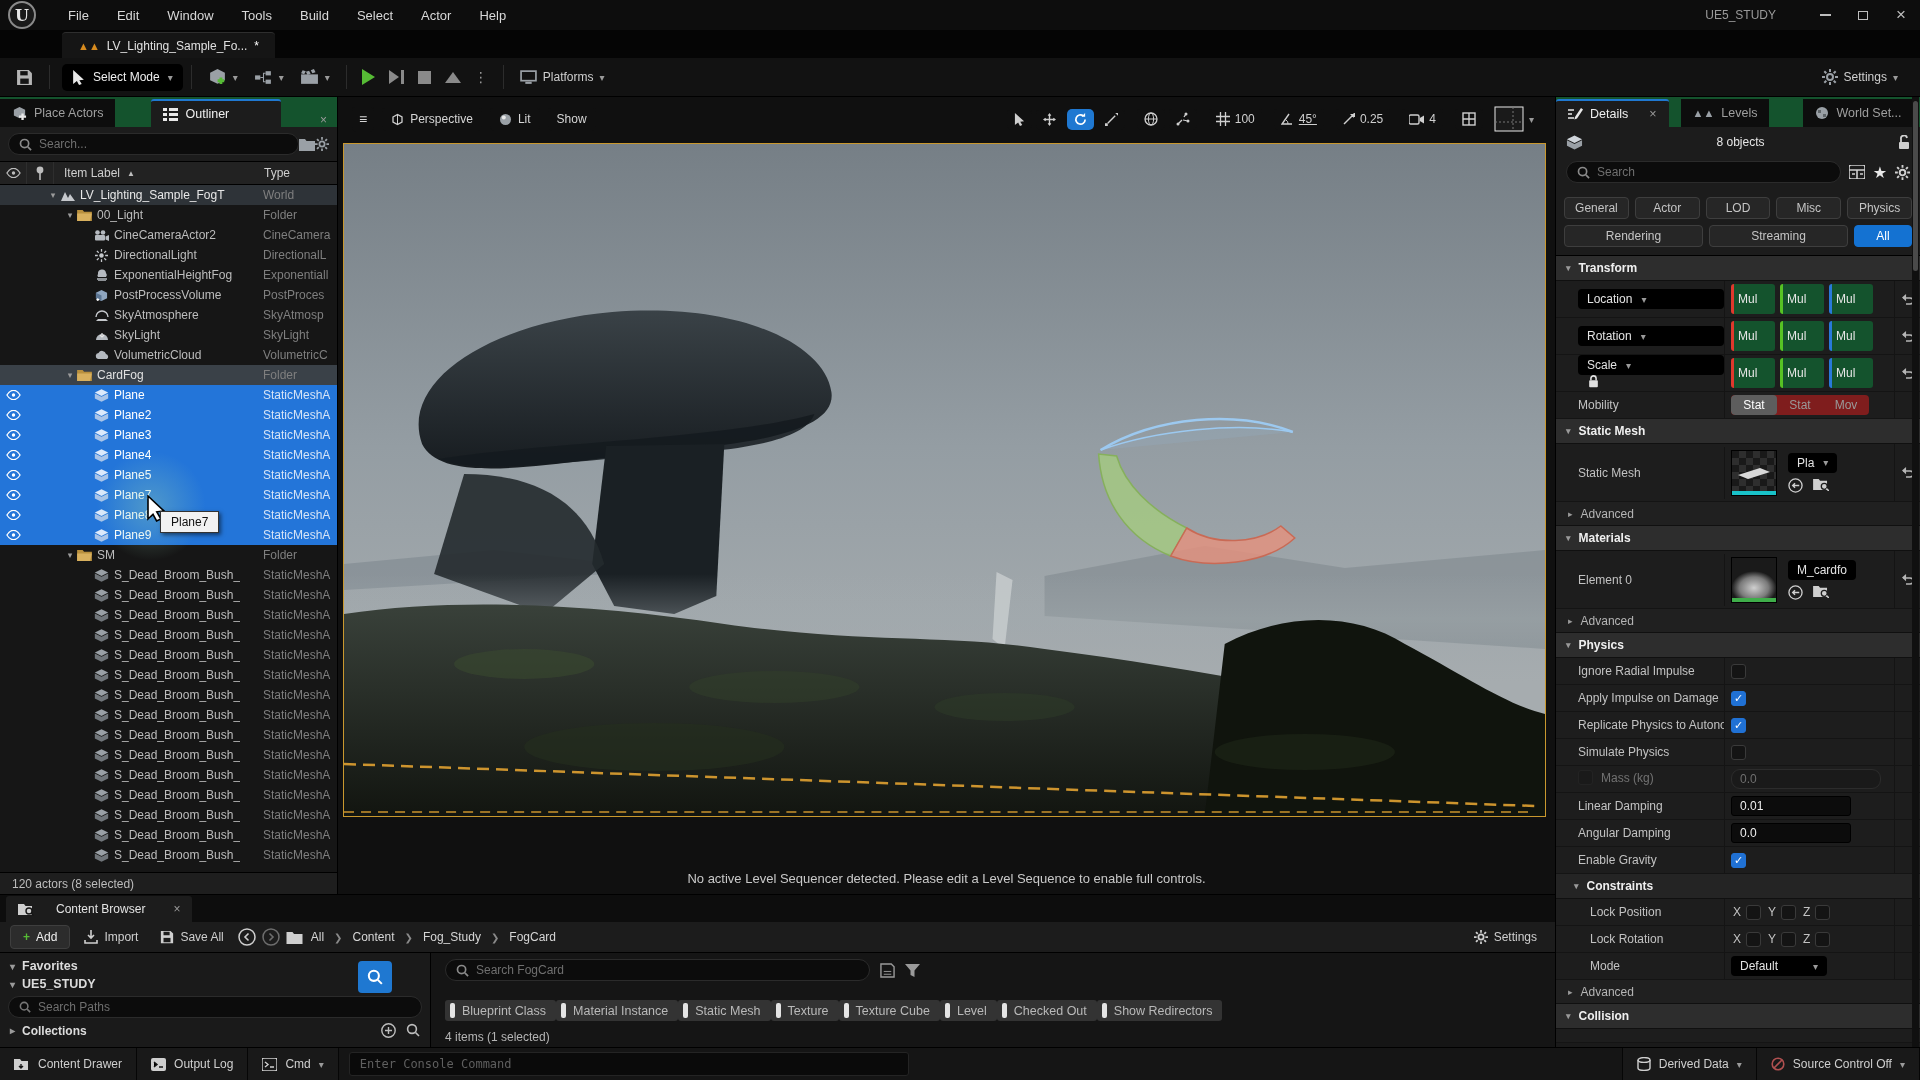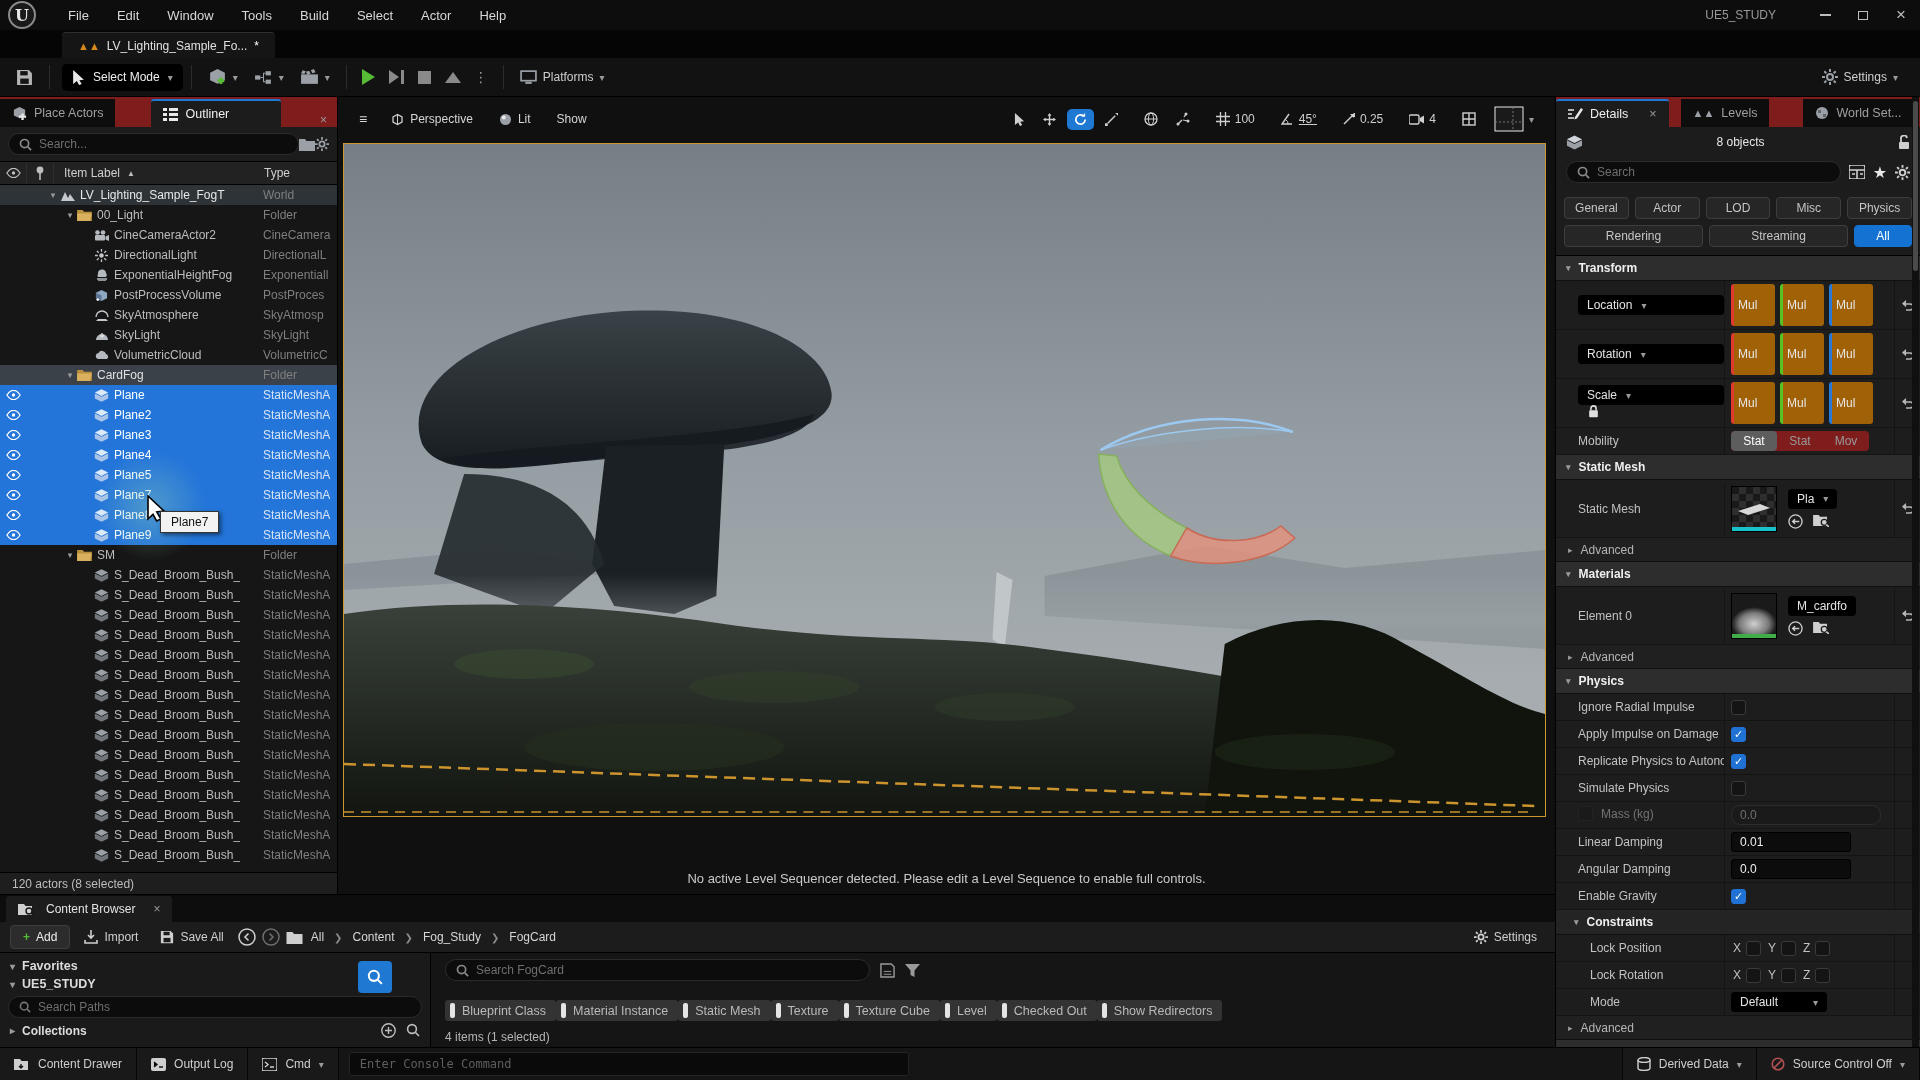--- a/index.html
+++ b/index.html
@@ -31,21 +31,21 @@
   .chev { color:#9a9a9a; font-size:10px; }
   .play-btn { width:28px; height:26px; display:flex; align-items:center; justify-content:center; }
   .tri-play { width:0; height:0; border-left:13px solid #56bb35; border-top:8px solid transparent; border-bottom:8px solid transparent; }
   .tri-skip { width:0; height:0; border-left:10px solid #8a8a8a; border-top:7px solid transparent; border-bottom:7px solid transparent; }
   .skip-bar { width:3px; height:14px; background:#8a8a8a; margin-left:2px; }
   .stop-sq { width:13px; height:13px; background:#8a8a8a; }
   .tri-up { width:0; height:0; border-bottom:11px solid #8a8a8a; border-left:8px solid transparent; border-right:8px solid transparent; }
   .kebab { color:#9a9a9a; font-size:14px; letter-spacing:0; }
 
   
-  .panel-tabs { display:flex; align-items:flex-end; height:30px; background:#7f1d1d; }
+  .panel-tabs { display:flex; align-items:flex-end; height:30px; background:#14532d; }
   .ptab { height:28px; display:flex; align-items:center; gap:7px; padding:0 12px; color:#9f9f9f; font-size:12.5px; background:#0d0d0d; }
   .ptab.active { background:#1c1c1c; color:#efefef; border-top:2px solid #1f78d1; border-radius:3px 3px 0 0; }
   .search-box { background:#0c0c0c; border:1px solid #2b2b2b; border-radius:12px; display:flex; align-items:center; gap:7px; padding:3px 10px; color:#6f6f6f; }
   svg.ic { display:block; }
 
   
   #outliner { position:absolute; left:0; top:97px; width:338px; height:797px; background:#151515; border-right:1px solid #000; display:flex; flex-direction:column; }
   #outliner-search-row { display:flex; align-items:center; gap:0; padding:6px 8px; background:#1c1c1c; }
   #outliner-header { display:flex; align-items:center; height:24px; background:#222; border-top:1px solid #000; border-bottom:1px solid #000; color:#cfcfcf; font-size:12px; }
   .gut { width:27px; display:flex; justify-content:center; align-items:center; border-right:1px solid #2e2e2e; height:100%; }
@@ -88,39 +88,39 @@
   .chip.all { background:#1472d2; border-color:#1472d2; color:#fff; flex:0 0 58px; }
   #det-scroll { flex:1; overflow:hidden; position:relative; }
   .cat { display:flex; align-items:center; gap:8px; height:25px; background:#2d2d2d; border-bottom:1px solid #101010; padding-left:10px; color:#efefef; font-weight:bold; font-size:12px; }
   .cat .tri { font-size:9px; color:#9a9a9a; }
   .drow { display:flex; align-items:center; min-height:26px; background:#1d1d1d; border-bottom:1px solid #141414; position:relative; }
   .drow .dlabel { width:168px; padding-left:22px; color:#c2c2c2; white-space:nowrap; overflow:hidden; }
   .drow .dlabel.sub { padding-left:34px; }
   .drow .dval { flex:1; display:flex; align-items:center; gap:5px; border-left:1px solid #141414; padding:3px 6px; min-height:26px; }
   .drow .dreset { width:26px; display:flex; justify-content:center; border-left:1px solid #141414; align-self:stretch; align-items:center; }
   .pill-dd { background:#000; border-radius:4px; padding:3px 9px; display:flex; align-items:center; gap:9px; color:#e3e3e3; }
-  .axisbox { background:#a16207; border-radius:3px; border-left:3px solid; padding:14px 4px; width:44px; color:#e6e6e6; overflow:hidden; white-space:nowrap; }
+  .axisbox { background:#14532d; border-radius:3px; border-left:3px solid; padding:8px 4px; width:44px; color:#e6e6e6; overflow:hidden; white-space:nowrap; }
   .cbox { width:15px; height:15px; border-radius:3px; background:#141414; border:1px solid #3a3a3a; display:flex; align-items:center; justify-content:center; color:#fff; font-size:11px; }
   .cbox.on { background:#2071d4; border-color:#2071d4; }
   .cbox.dis { opacity:.45; }
   .numfield { background:#0c0c0c; border:1px solid #000; border-radius:3px; padding:2px 8px; color:#f0f0f0; min-width:120px; }
   .numfield.dim { color:#6f6f6f; border:1px solid #2c2c2c; background:#1a1a1a; border-radius:9px; }
   .seg { display:flex; background:#7f1d1d; border-radius:4px; overflow:hidden; }
   .seg span { padding:3px 9px; color:#9a9a9a; width:46px; text-align:center; overflow:hidden; white-space:nowrap; }
   .seg span.on { background:#5d5d5d; color:#fff; border-radius:4px; }
   .thumb { width:46px; height:46px; border:1px solid #000; position:relative; flex:0 0 46px; }
   .thumb .bar { position:absolute; left:0; bottom:0; width:100%; height:4px; }
   .advrow { display:flex; align-items:center; gap:8px; height:24px; background:#202020; border-bottom:1px solid #101010; padding-left:12px; color:#b5b5b5; }
   #det-scrollbar { position:absolute; right:1px; top:0; width:7px; height:100%; background:#101010; }
   #det-scrollbar .thumbbar { position:absolute; top:4px; left:1px; width:5px; height:170px; background:#4a4a4a; border-radius:3px; }
 
   
   #cbrowser { position:absolute; left:0; top:894px; width:1555px; height:153px; background:#151515; border-top:1px solid #000; }
   #cb-tabrow { height:27px; background:#0d0d0d; display:flex; align-items:flex-end; }
-  .cb-tab { height:26px; background:#1c1c1c; display:flex; align-items:center; gap:12px; padding:0 12px; color:#e3e3e3; border-radius:3px 3px 0 0; margin-left:6px; }
+  .cb-tab { height:26px; background:#1c1c1c; display:flex; align-items:center; gap:22px; padding:0 12px; color:#e3e3e3; border-radius:3px 3px 0 0; margin-left:6px; }
   #cb-pathbar { height:31px; display:flex; align-items:center; gap:6px; padding:0 10px; background:#1c1c1c; border-bottom:1px solid #000; }
   .cb-add { background:#2c2c2c; border:1px solid #3e3e3e; border-radius:4px; padding:4px 12px; display:flex; gap:6px; align-items:center; color:#efefef; }
   .cb-act { display:flex; gap:6px; align-items:center; padding:4px 8px; color:#cfcfcf; }
   .crumb { color:#d6d6d6; padding:0 2px; }
   .crumb-sep { color:#8a8a8a; font-size:10px; }
   #cb-settings { margin-left:auto; display:flex; gap:6px; align-items:center; color:#cfcfcf; padding-right:8px; }
   #cb-body { position:absolute; left:0; top:58px; right:0; bottom:0; display:flex; }
   #cb-side { width:431px; background:#1a1a1a; border-right:1px solid #000; position:relative; padding-top:4px; }
   .side-row { display:flex; align-items:center; gap:7px; padding:2px 10px; color:#dcdcdc; font-weight:bold; font-size:12.5px; }
   .side-search { margin:3px 8px; }

